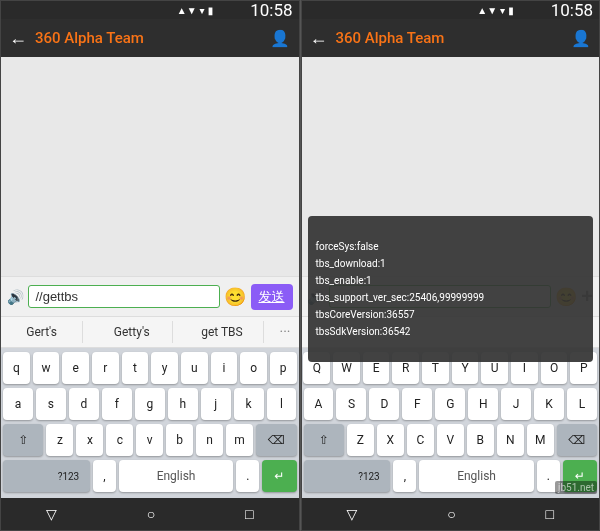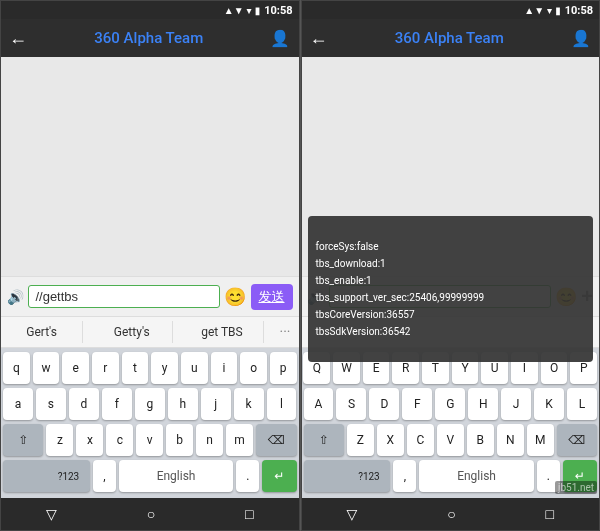--- a/index.html
+++ b/index.html
@@ -33,22 +33,23 @@
       color: #fff;
       display: flex;
       align-items: center;
       justify-content: flex-end;
       padding: 2px 6px;
       font-size: 10px;
       height: 18px;
       gap: 4px;
     }
     .status-bar .time {
-      font-weight: bold;
-      font-size: 11px;
+      font-weight: normal;
+      font-size: 17px;
+      margin-left: 33px;
     }
     .status-icons {
       display: flex;
       align-items: center;
       gap: 3px;
     }
 
     
     .top-bar {
       background: #2e2e2e;
@@ -61,22 +62,21 @@
     }
     .back-arrow {
       color: #fff;
       font-size: 18px;
       cursor: pointer;
     }
     .top-title {
       flex: 1;
       font-size: 15px;
       font-weight: 500;
-      color: #3b82f6;
-      text-align: center;
+      color: #f97316;
     }
     .person-icon {
       color: #fff;
       font-size: 16px;
     }
 
     
     .chat-area {
       flex: 1;
       background: #e8e8e8;

